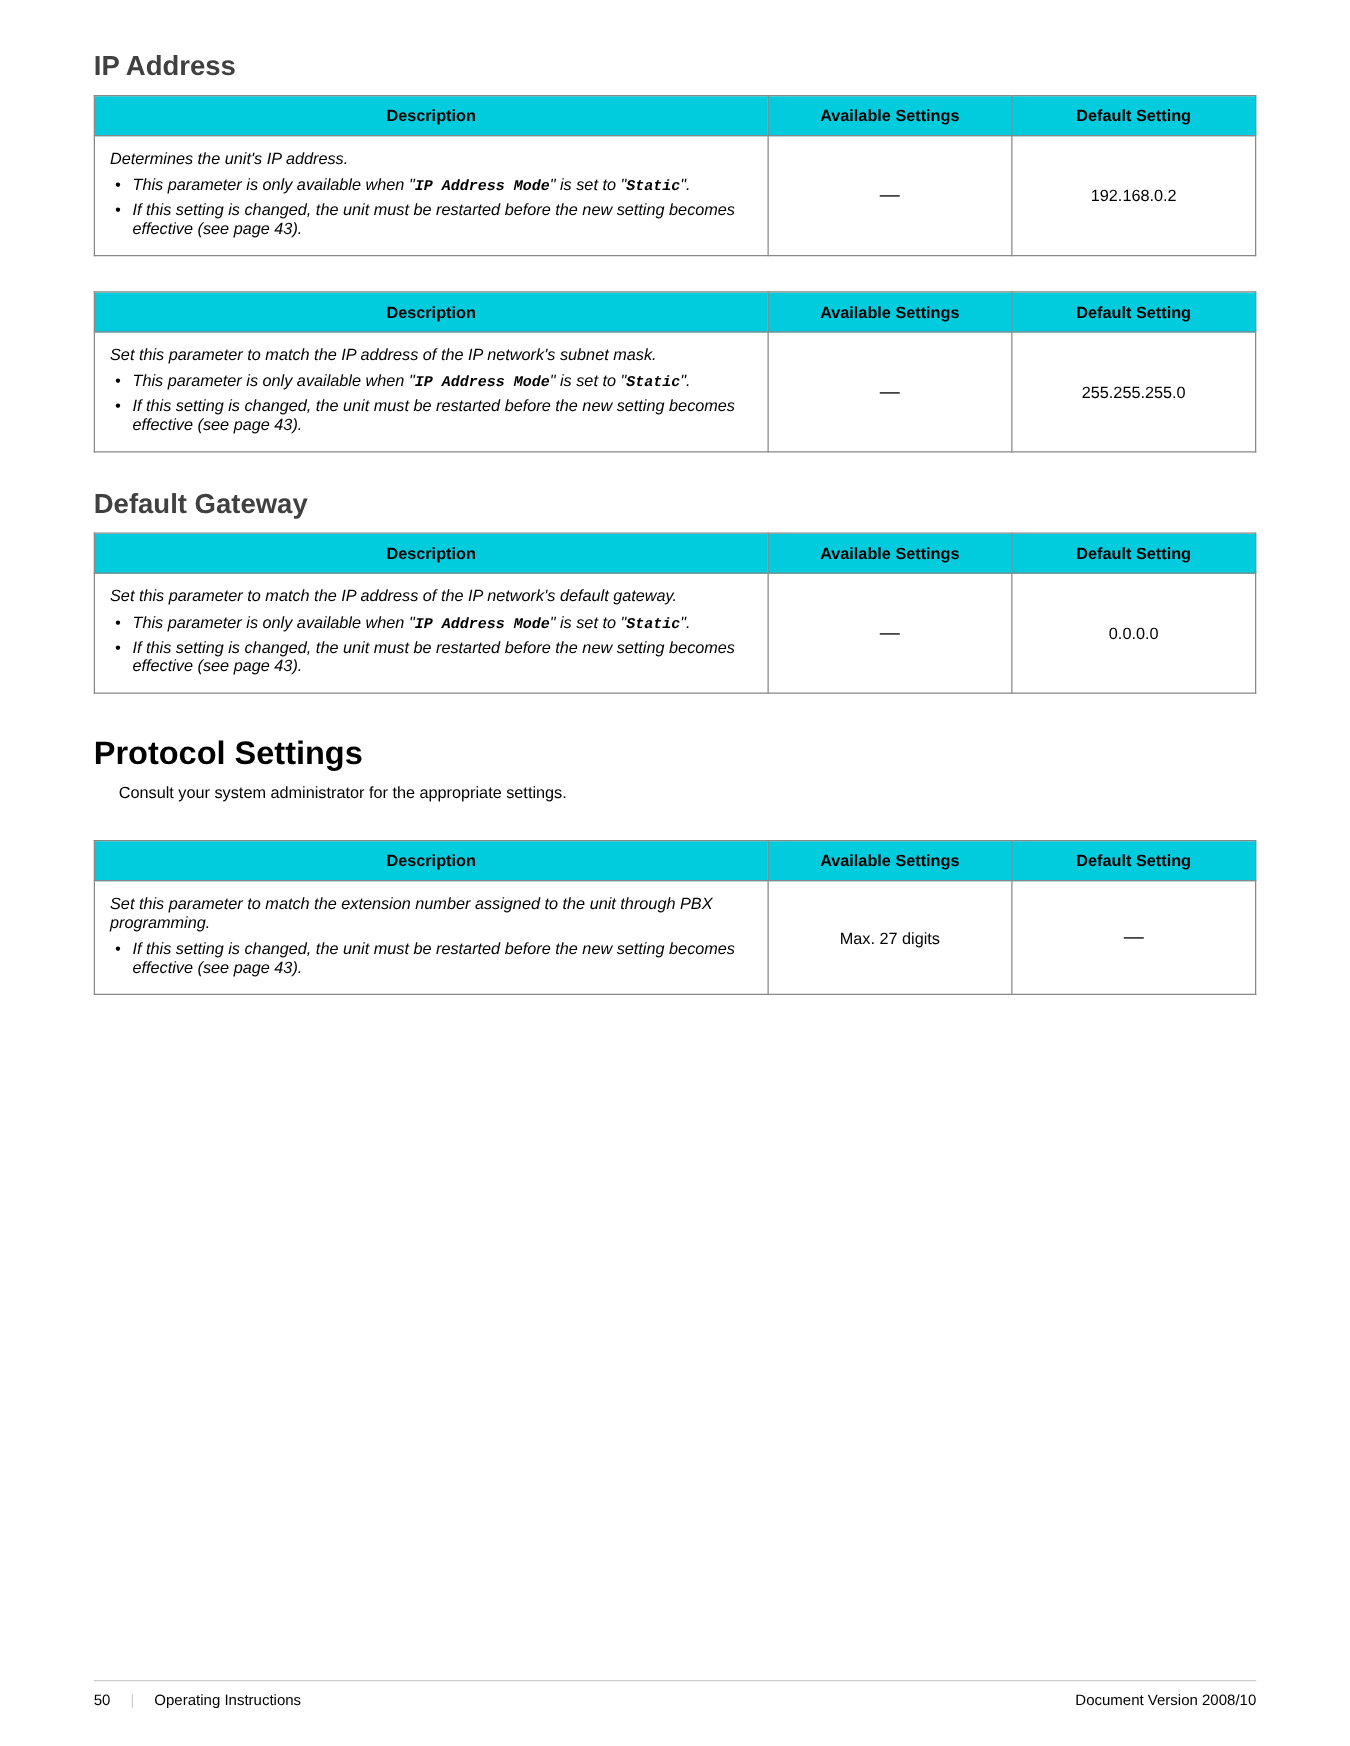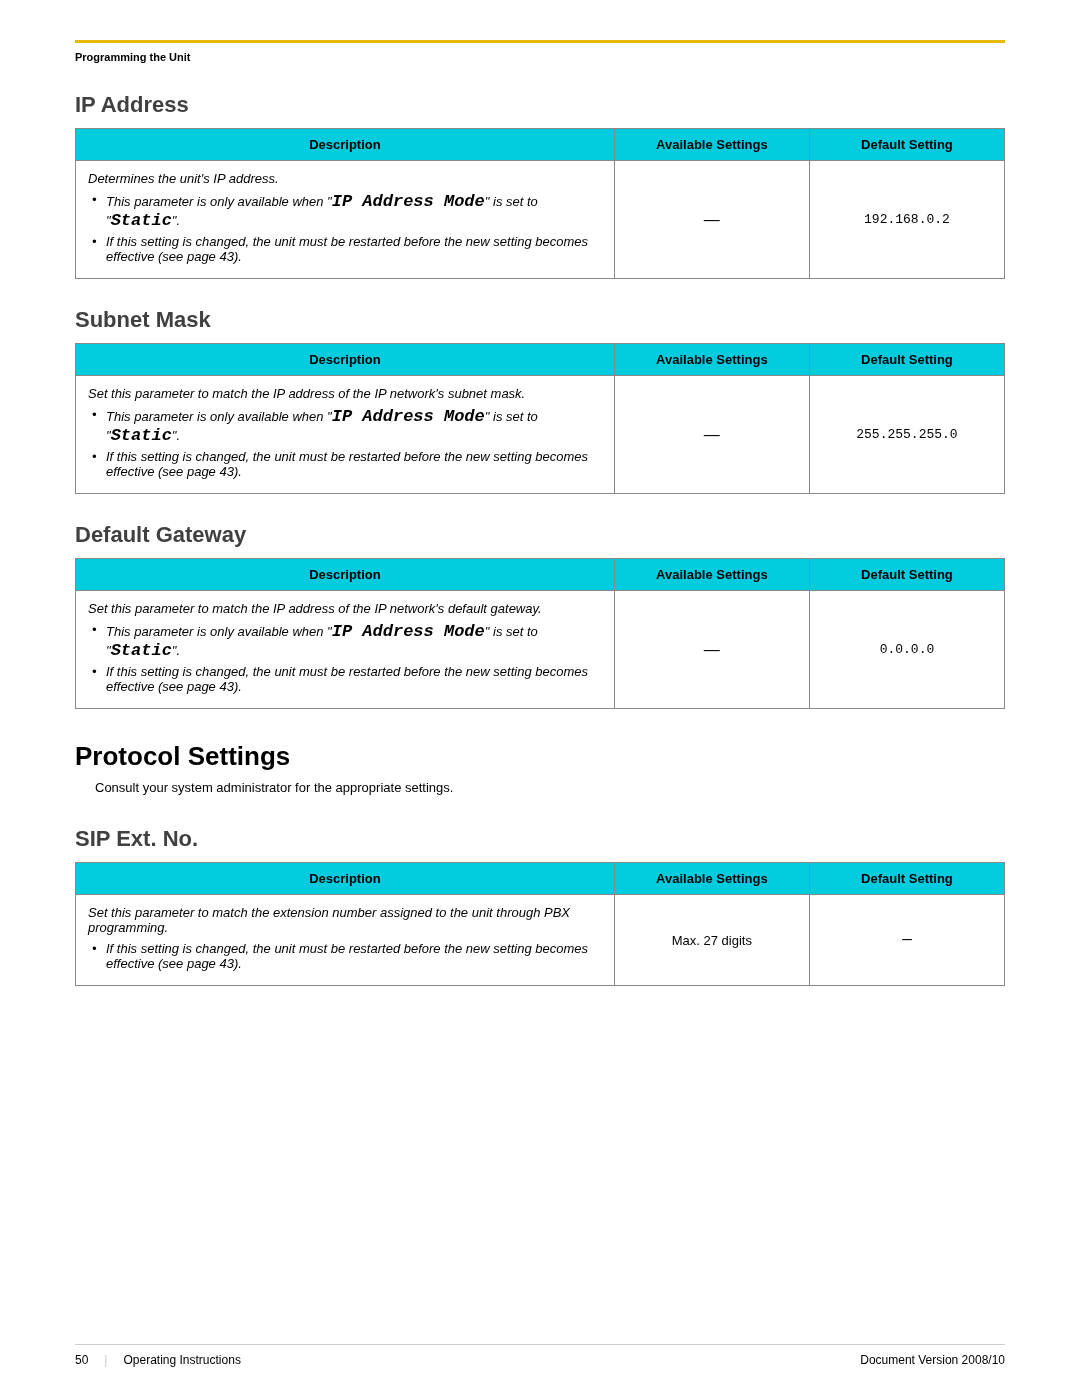--- a/index.html
+++ b/index.html
@@ -87,21 +87,21 @@
     .settings-table td.available-cell {
       width: 21%;
       text-align: center;
       vertical-align: middle;
     }
 
     .settings-table td.default-cell {
       width: 21%;
       text-align: center;
       vertical-align: middle;
-      font-family: Liberation Mono, monospace;
+      font-family: Liberation Sans, sans-serif;
       font-size: 13px;
     }
 
     .bullet-list {
       list-style: none;
       padding-left: 0;
       margin-top: 6px;
     }
 
     .bullet-list li {
@@ -113,21 +113,21 @@
 
     .bullet-list li::before {
       content: "•";
       position: absolute;
       left: 4px;
     }
 
     code {
       font-family: 'Courier New', monospace;
       font-weight: bold;
-      font-size: 17px;
+      font-size: 12px;
     }
 
     .em-dash {
       font-size: 16px;
     }
 
     
     .page-footer {
       position: absolute;
       bottom: 30px;
@@ -153,23 +153,20 @@
 
     .section-block {
       margin-bottom: 8px;
     }
   </style>
 </head>
 <body>
 
 <div class="page-container">
 
-  <div class="top-header">
-    <span class="top-header-text">Programming the Unit</span>
-  </div>
 
   <div class="section-block">
     <div class="section-heading">IP Address</div>
     <table class="settings-table">
       <thead>
         <tr>
           <th>Description</th>
           <th>Available Settings</th>
           <th>Default Setting</th>
         </tr>
@@ -186,21 +183,20 @@
           <td class="available-cell">
             <span class="em-dash">—</span>
           </td>
           <td class="default-cell">192.168.0.2</td>
         </tr>
       </tbody>
     </table>
   </div>
 
   <div class="section-block">
-    <div class="section-heading">Subnet Mask</div>
     <table class="settings-table">
       <thead>
         <tr>
           <th>Description</th>
           <th>Available Settings</th>
           <th>Default Setting</th>
         </tr>
       </thead>
       <tbody>
         <tr>
@@ -247,21 +243,20 @@
       </tbody>
     </table>
   </div>
 
   <div class="section-block">
     <div class="section-heading-large">Protocol Settings</div>
     <p class="section-subtext">Consult your system administrator for the appropriate settings.</p>
   </div>
 
   <div class="section-block">
-    <div class="section-heading">SIP Ext. No.</div>
     <table class="settings-table">
       <thead>
         <tr>
           <th>Description</th>
           <th>Available Settings</th>
           <th>Default Setting</th>
         </tr>
       </thead>
       <tbody>
         <tr>

